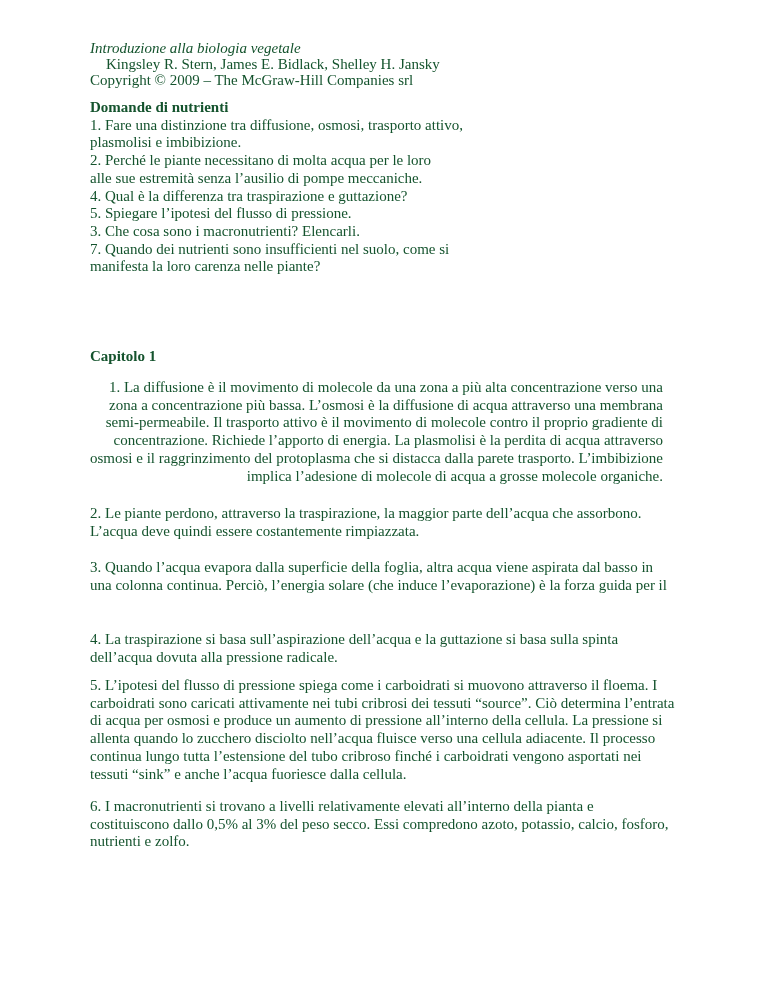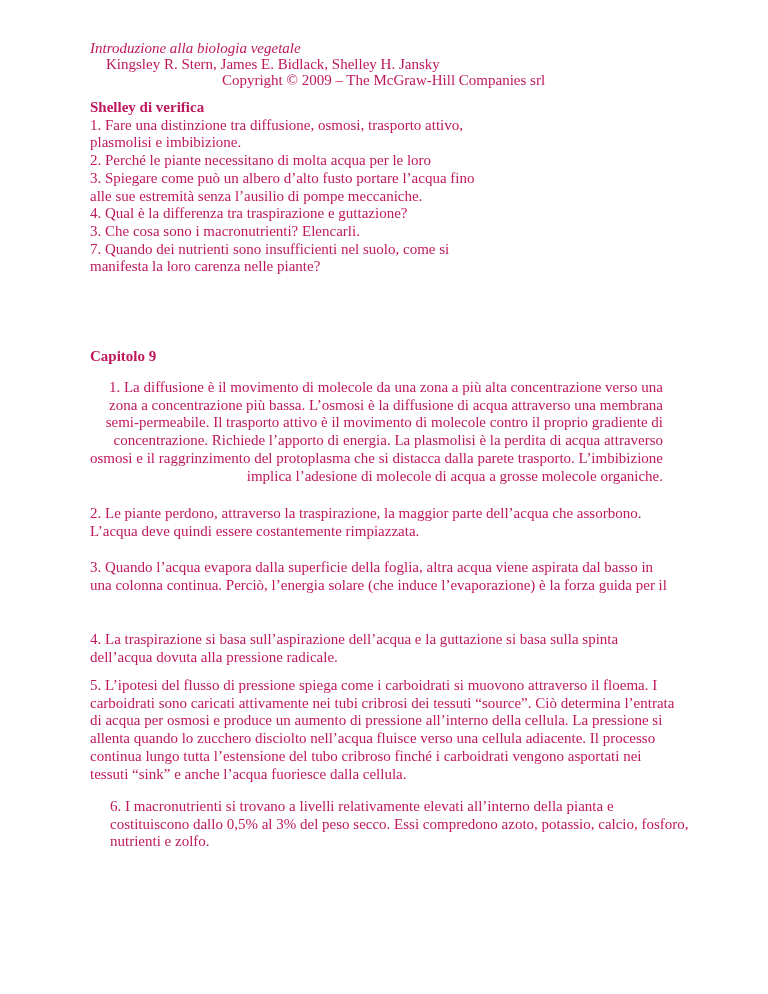--- a/index.html
+++ b/index.html
@@ -5,21 +5,21 @@
   html, body {
     margin: 0;
     padding: 0;
     background: #ffffff;
   }
   .page {
     position: relative;
     width: 768px;
     height: 994px;
     background: #ffffff;
-    color: #be185d;
+    color: #14532d;
     font-family: "Liberation Serif", "DejaVu Serif", serif;
     font-size: 15px;
     overflow: hidden;
   }
   .abs {
     position: absolute;
     left: 90px;
   }
   .hdr-line {
     line-height: 16px;
@@ -30,62 +30,62 @@
     font-style: italic;
   }
   .hdr-authors {
     top: 56px;
     margin-left: 16px;
   }
   .hdr-copy {
     top: 72px;
     left: 90px;
     width: 587px;
-    text-align: center;
+    text-align: left;
     white-space: nowrap;
   }
   .line {
     line-height: 17.7px;
     white-space: nowrap;
   }
   .bold {
     font-weight: bold;
   }
   .questions-block { top: 99px; }
   .chapter-heading { top: 348px; }
   .para-1 { top: 379px; text-align: right; }
   .para-2 { top: 505px; }
   .para-3 { top: 559px; }
   .para-4 { top: 631px; }
   .para-5 { top: 677px; }
-  .para-6 { top: 798px; margin-left: 20px; }
+  .para-6 { top: 798px; }
 </style>
 </head>
 <body>
 
 <div class="page">
 
   <div class="abs hdr-line hdr-title">Introduzione alla biologia vegetale</div>
   <div class="abs hdr-line hdr-authors">Kingsley R. Stern, James E. Bidlack, Shelley H. Jansky</div>
   <div class="abs hdr-line hdr-copy">Copyright © 2009 – The McGraw-Hill Companies srl</div>
 
   <div class="abs questions-block">
-    <div class="line bold">Shelley di verifica</div>
+    <div class="line bold">Domande di nutrienti</div>
     <div class="line">1. Fare una distinzione tra diffusione, osmosi, trasporto attivo,</div>
     <div class="line">plasmolisi e imbibizione.</div>
     <div class="line">2. Perché le piante necessitano di molta acqua per le loro</div>
-    <div class="line">3. Spiegare come può un albero d’alto fusto portare l’acqua fino</div>
     <div class="line">alle sue estremità senza l’ausilio di pompe meccaniche.</div>
     <div class="line">4. Qual è la differenza tra traspirazione e guttazione?</div>
+    <div class="line">5. Spiegare l’ipotesi del flusso di pressione.</div>
     <div class="line">3. Che cosa sono i macronutrienti? Elencarli.</div>
     <div class="line">7. Quando dei nutrienti sono insufficienti nel suolo, come si</div>
     <div class="line">manifesta la loro carenza nelle piante?</div>
   </div>
 
-  <div class="abs line bold chapter-heading">Capitolo 9</div>
+  <div class="abs line bold chapter-heading">Capitolo 1</div>
 
   <div class="abs para-1">
     <div class="line">1. La diffusione è il movimento di molecole da una zona a più alta concentrazione verso una</div>
     <div class="line">zona a concentrazione più bassa. L’osmosi è la diffusione di acqua attraverso una membrana</div>
     <div class="line">semi-permeabile. Il trasporto attivo è il movimento di molecole contro il proprio gradiente di</div>
     <div class="line">concentrazione. Richiede l’apporto di energia. La plasmolisi è la perdita di acqua attraverso</div>
     <div class="line">osmosi e il raggrinzimento del protoplasma che si distacca dalla parete trasporto. L’imbibizione</div>
     <div class="line">implica l’adesione di molecole di acqua a grosse molecole organiche.</div>
   </div>
 

